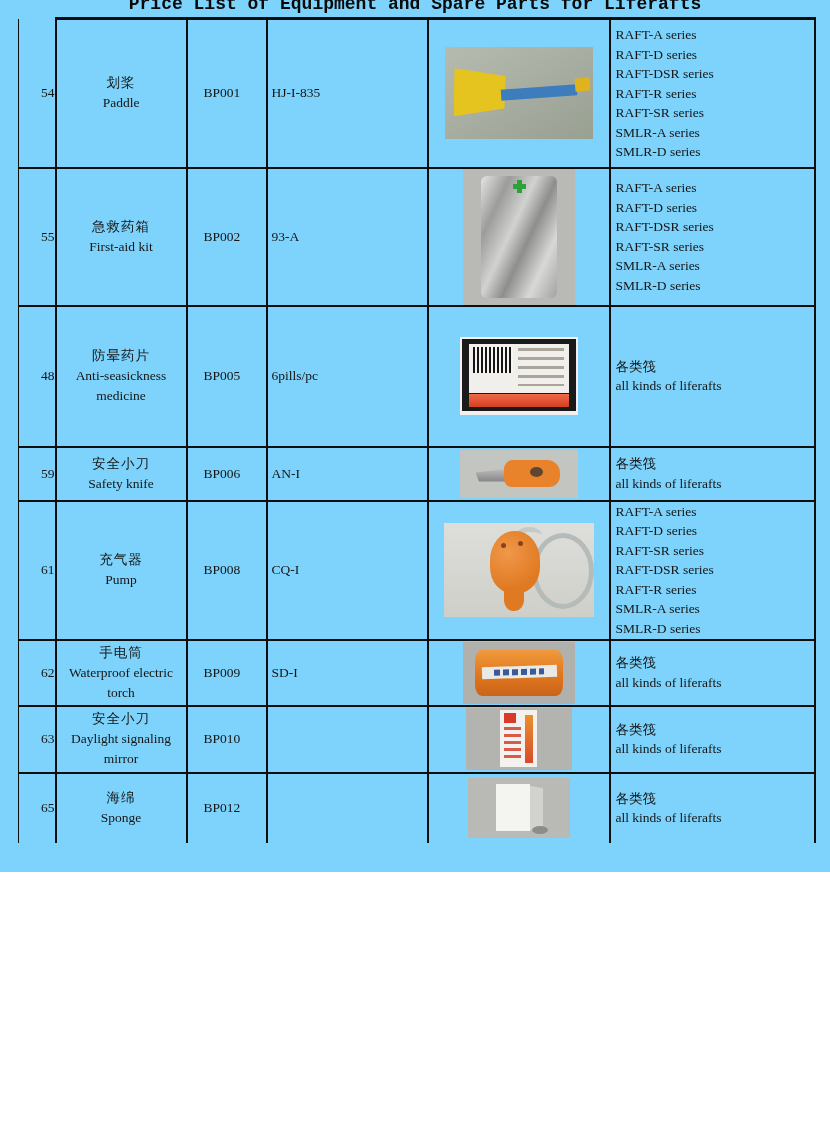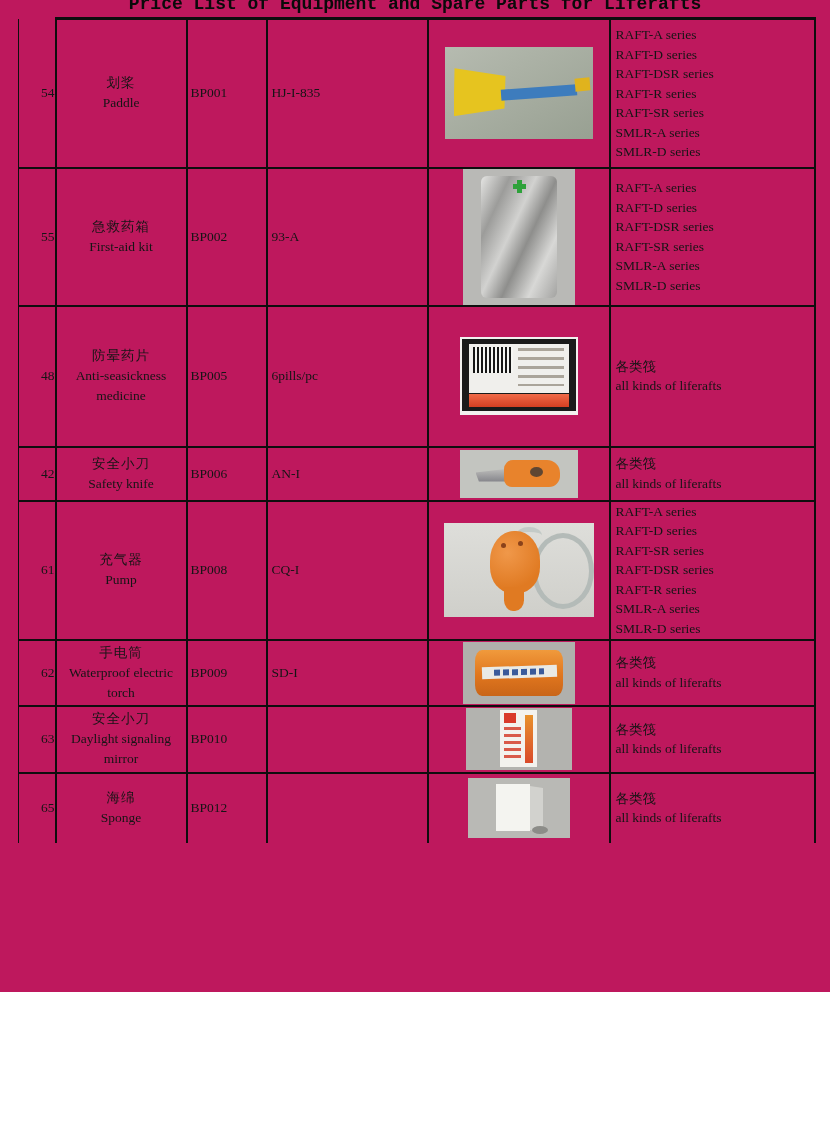--- a/index.html
+++ b/index.html
@@ -1,30 +1,30 @@
 <!DOCTYPE html>
 <html><head>
 <meta charset="utf-8">
 <style>
   html,body{margin:0;padding:0;background:#ffffff;}
-  #page{position:relative;width:830px;height:992px;background:#be185d;overflow:hidden;
+  #page{position:relative;width:830px;height:872px;background:#7dd3fc;overflow:hidden;
         font-family:"Liberation Serif", serif;color:#111;}
   #title{position:absolute;left:0;right:0;top:-6px;text-align:center;
          font-family:"Liberation Mono", monospace;font-weight:bold;font-size:18px;
          letter-spacing:0px;color:#0a0a0a;white-space:nowrap;}
   table{position:absolute;left:18px;top:17px;border-collapse:collapse;table-layout:fixed;}
   td{border:2px solid #0e0e0e;padding:0;vertical-align:middle;font-size:13.5px;color:#151515;
      overflow:hidden;}
   tr.first td{border-top:3px solid #0e0e0e;}
   tr.first td.c-no{border-top:none;}
   tr.last td{border-bottom:none;}
   td.c-no{text-align:right;border-left-width:1px;}
   td.c-name{text-align:center;line-height:20px;padding:2px 3px;}
   td.c-name .cn{letter-spacing:1px;}
-  td.c-code{padding-left:3px;}
+  td.c-code{padding-left:16px;}
   td.c-model{padding-left:4px;}
   td.c-series{padding-left:5px;line-height:19.5px;white-space:pre-line;}
   td.c-photo{text-align:center;}
   .phwrap{display:flex;align-items:center;justify-content:center;width:100%;height:100%;}
   .ph{position:relative;flex:0 0 auto;}
   
   .ph54{width:148px;height:92px;background:linear-gradient(150deg,#b6bbb0,#98a092);}
   .ph54 .blade{position:absolute;left:9px;top:21px;width:52px;height:48px;background:#e6c41f;
     clip-path:polygon(2% 0,100% 16%,98% 84%,0 100%);}
   .ph54 .shaft{position:absolute;left:56px;top:40px;width:76px;height:11px;background:#3d7cbd;transform:rotate(-4deg);}
@@ -187,21 +187,21 @@
           <div class="barcode"></div>
           <div class="txt"></div>
           <div class="red"></div>
         </div>
             </div>
           </td>
       <td class="c-series">各类筏
 all kinds of liferafts</td>
     </tr>
     <tr style="height:54px">
-      <td class="c-no">42</td>
+      <td class="c-no">59</td>
       <td class="c-name">
         <div class="cn">安全小刀</div>
         <div>Safety knife</div>
       </td>
       <td class="c-code">BP006</td>
       <td class="c-model">AN-I</td>
       <td class="c-photo">
             <div class="phwrap">
         <div class="ph ph59">
           <div class="blade"></div>

